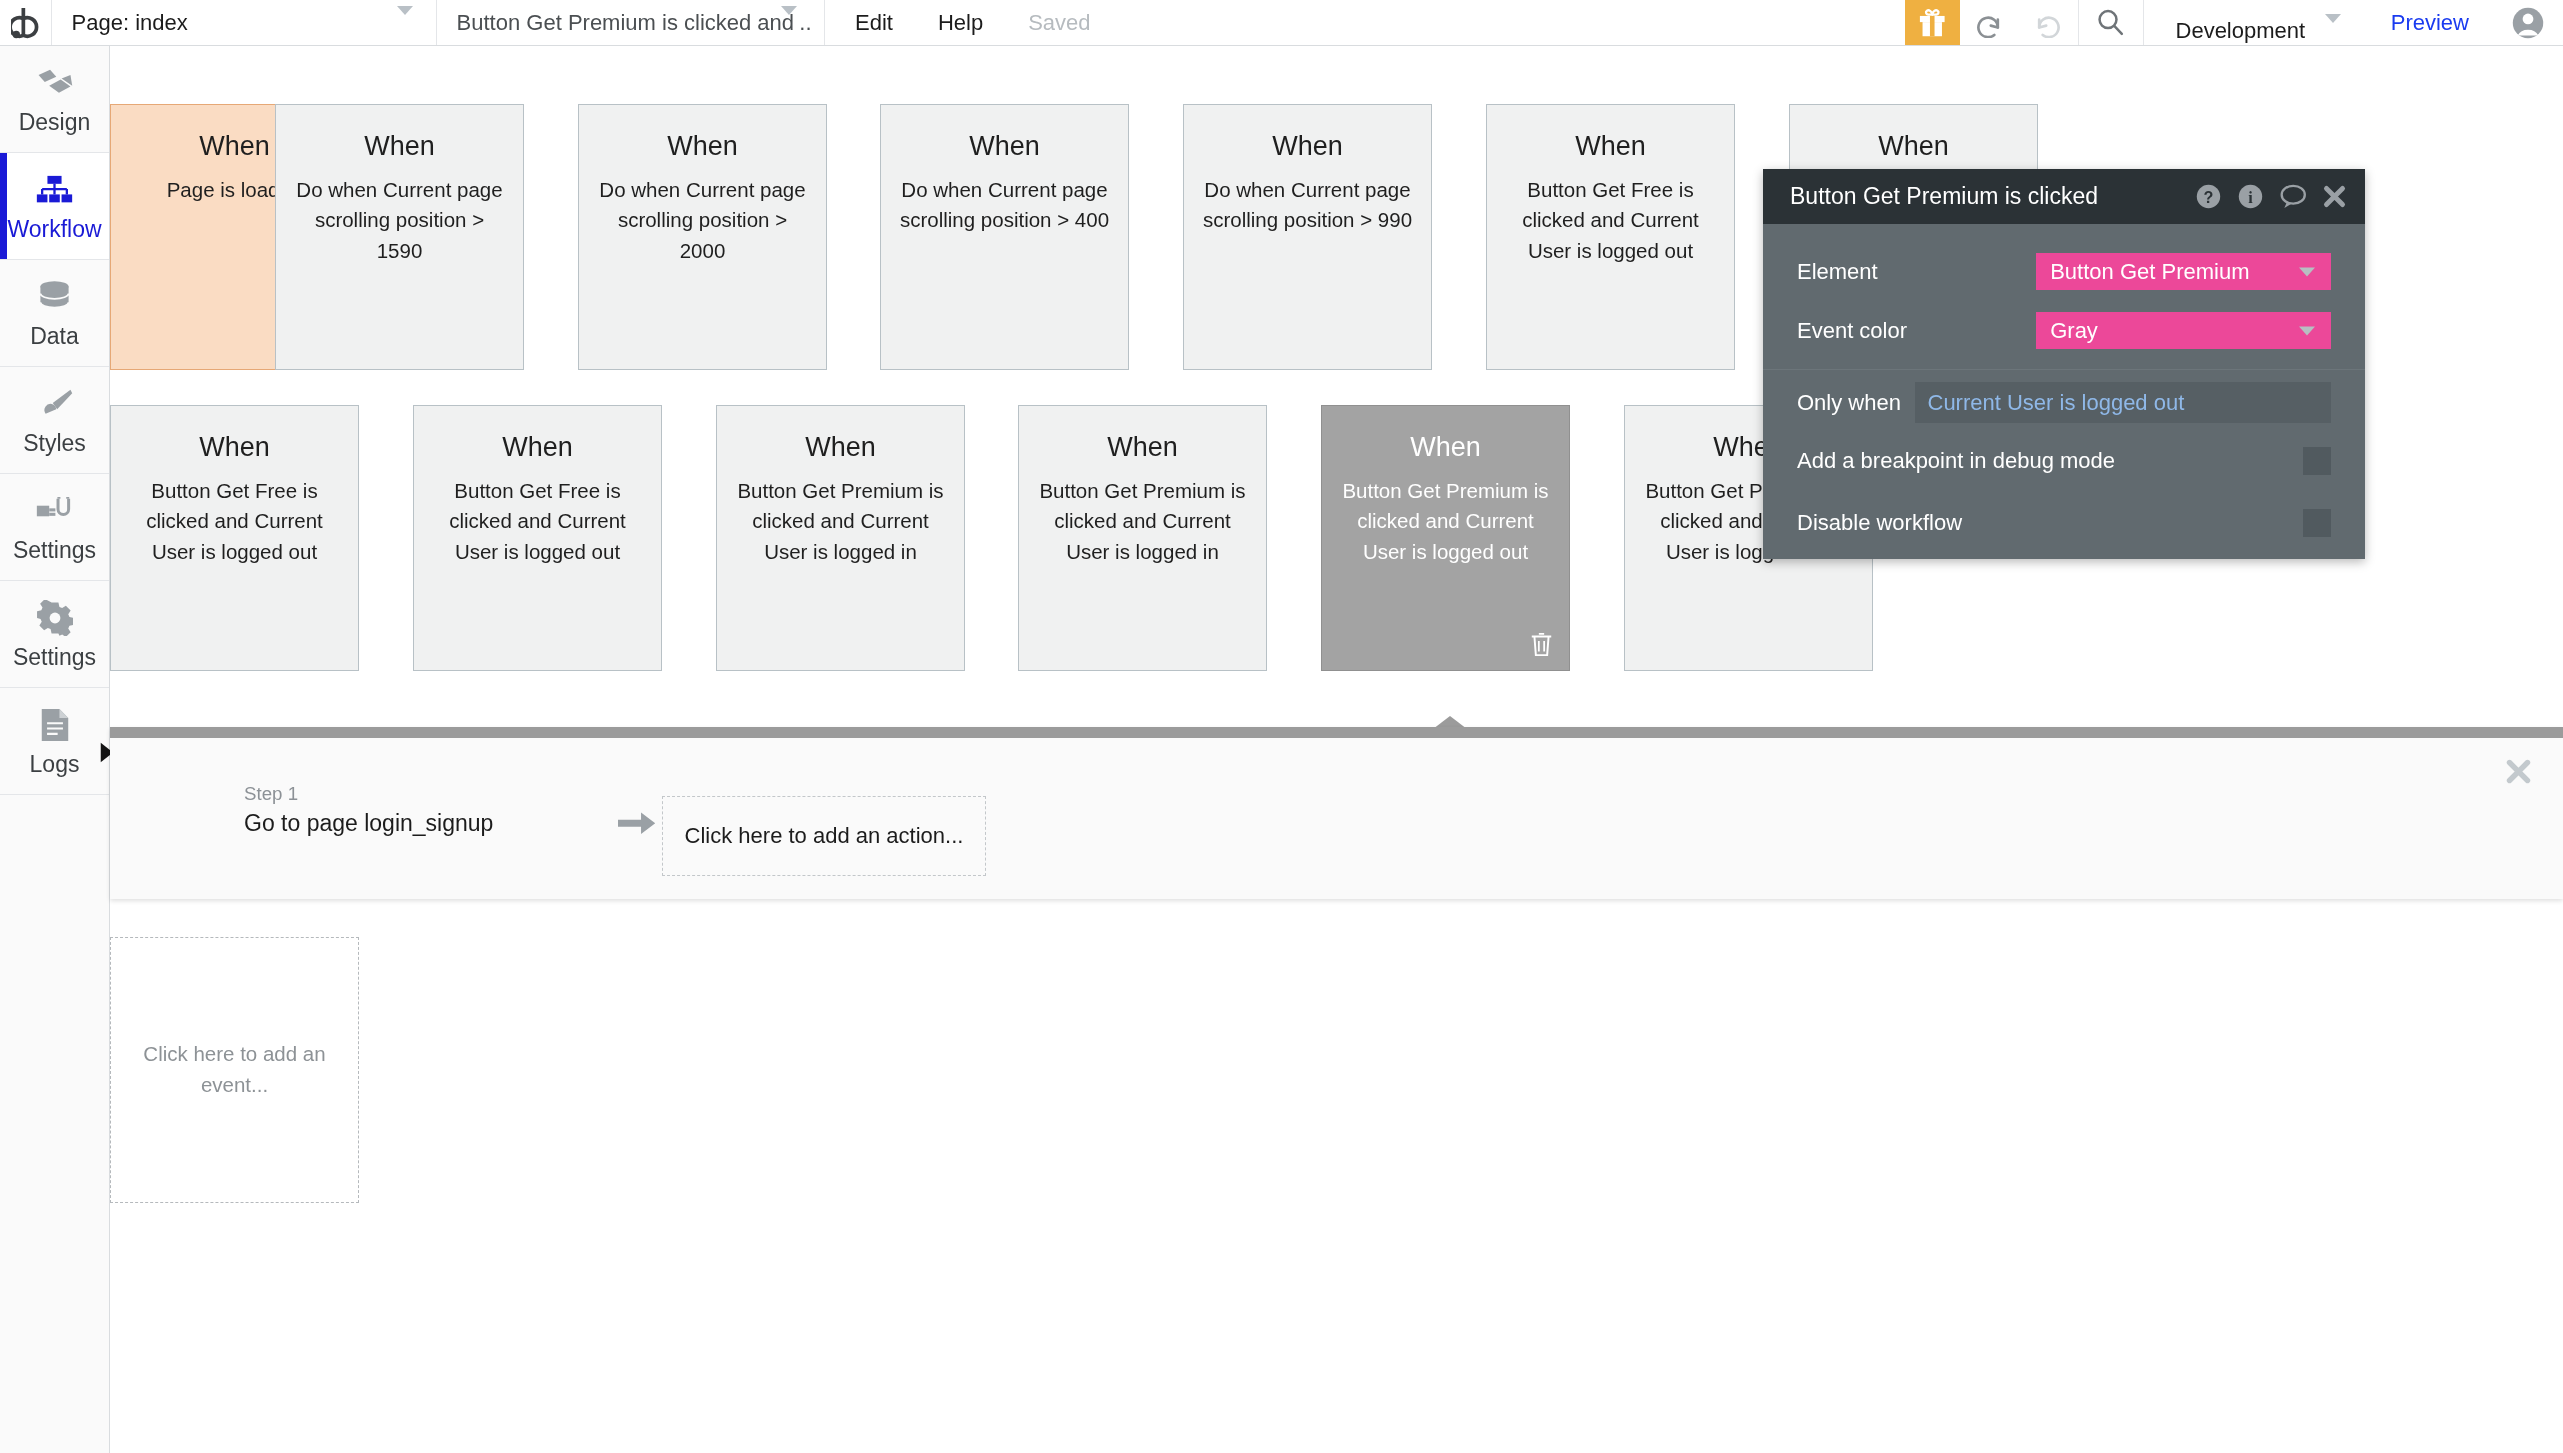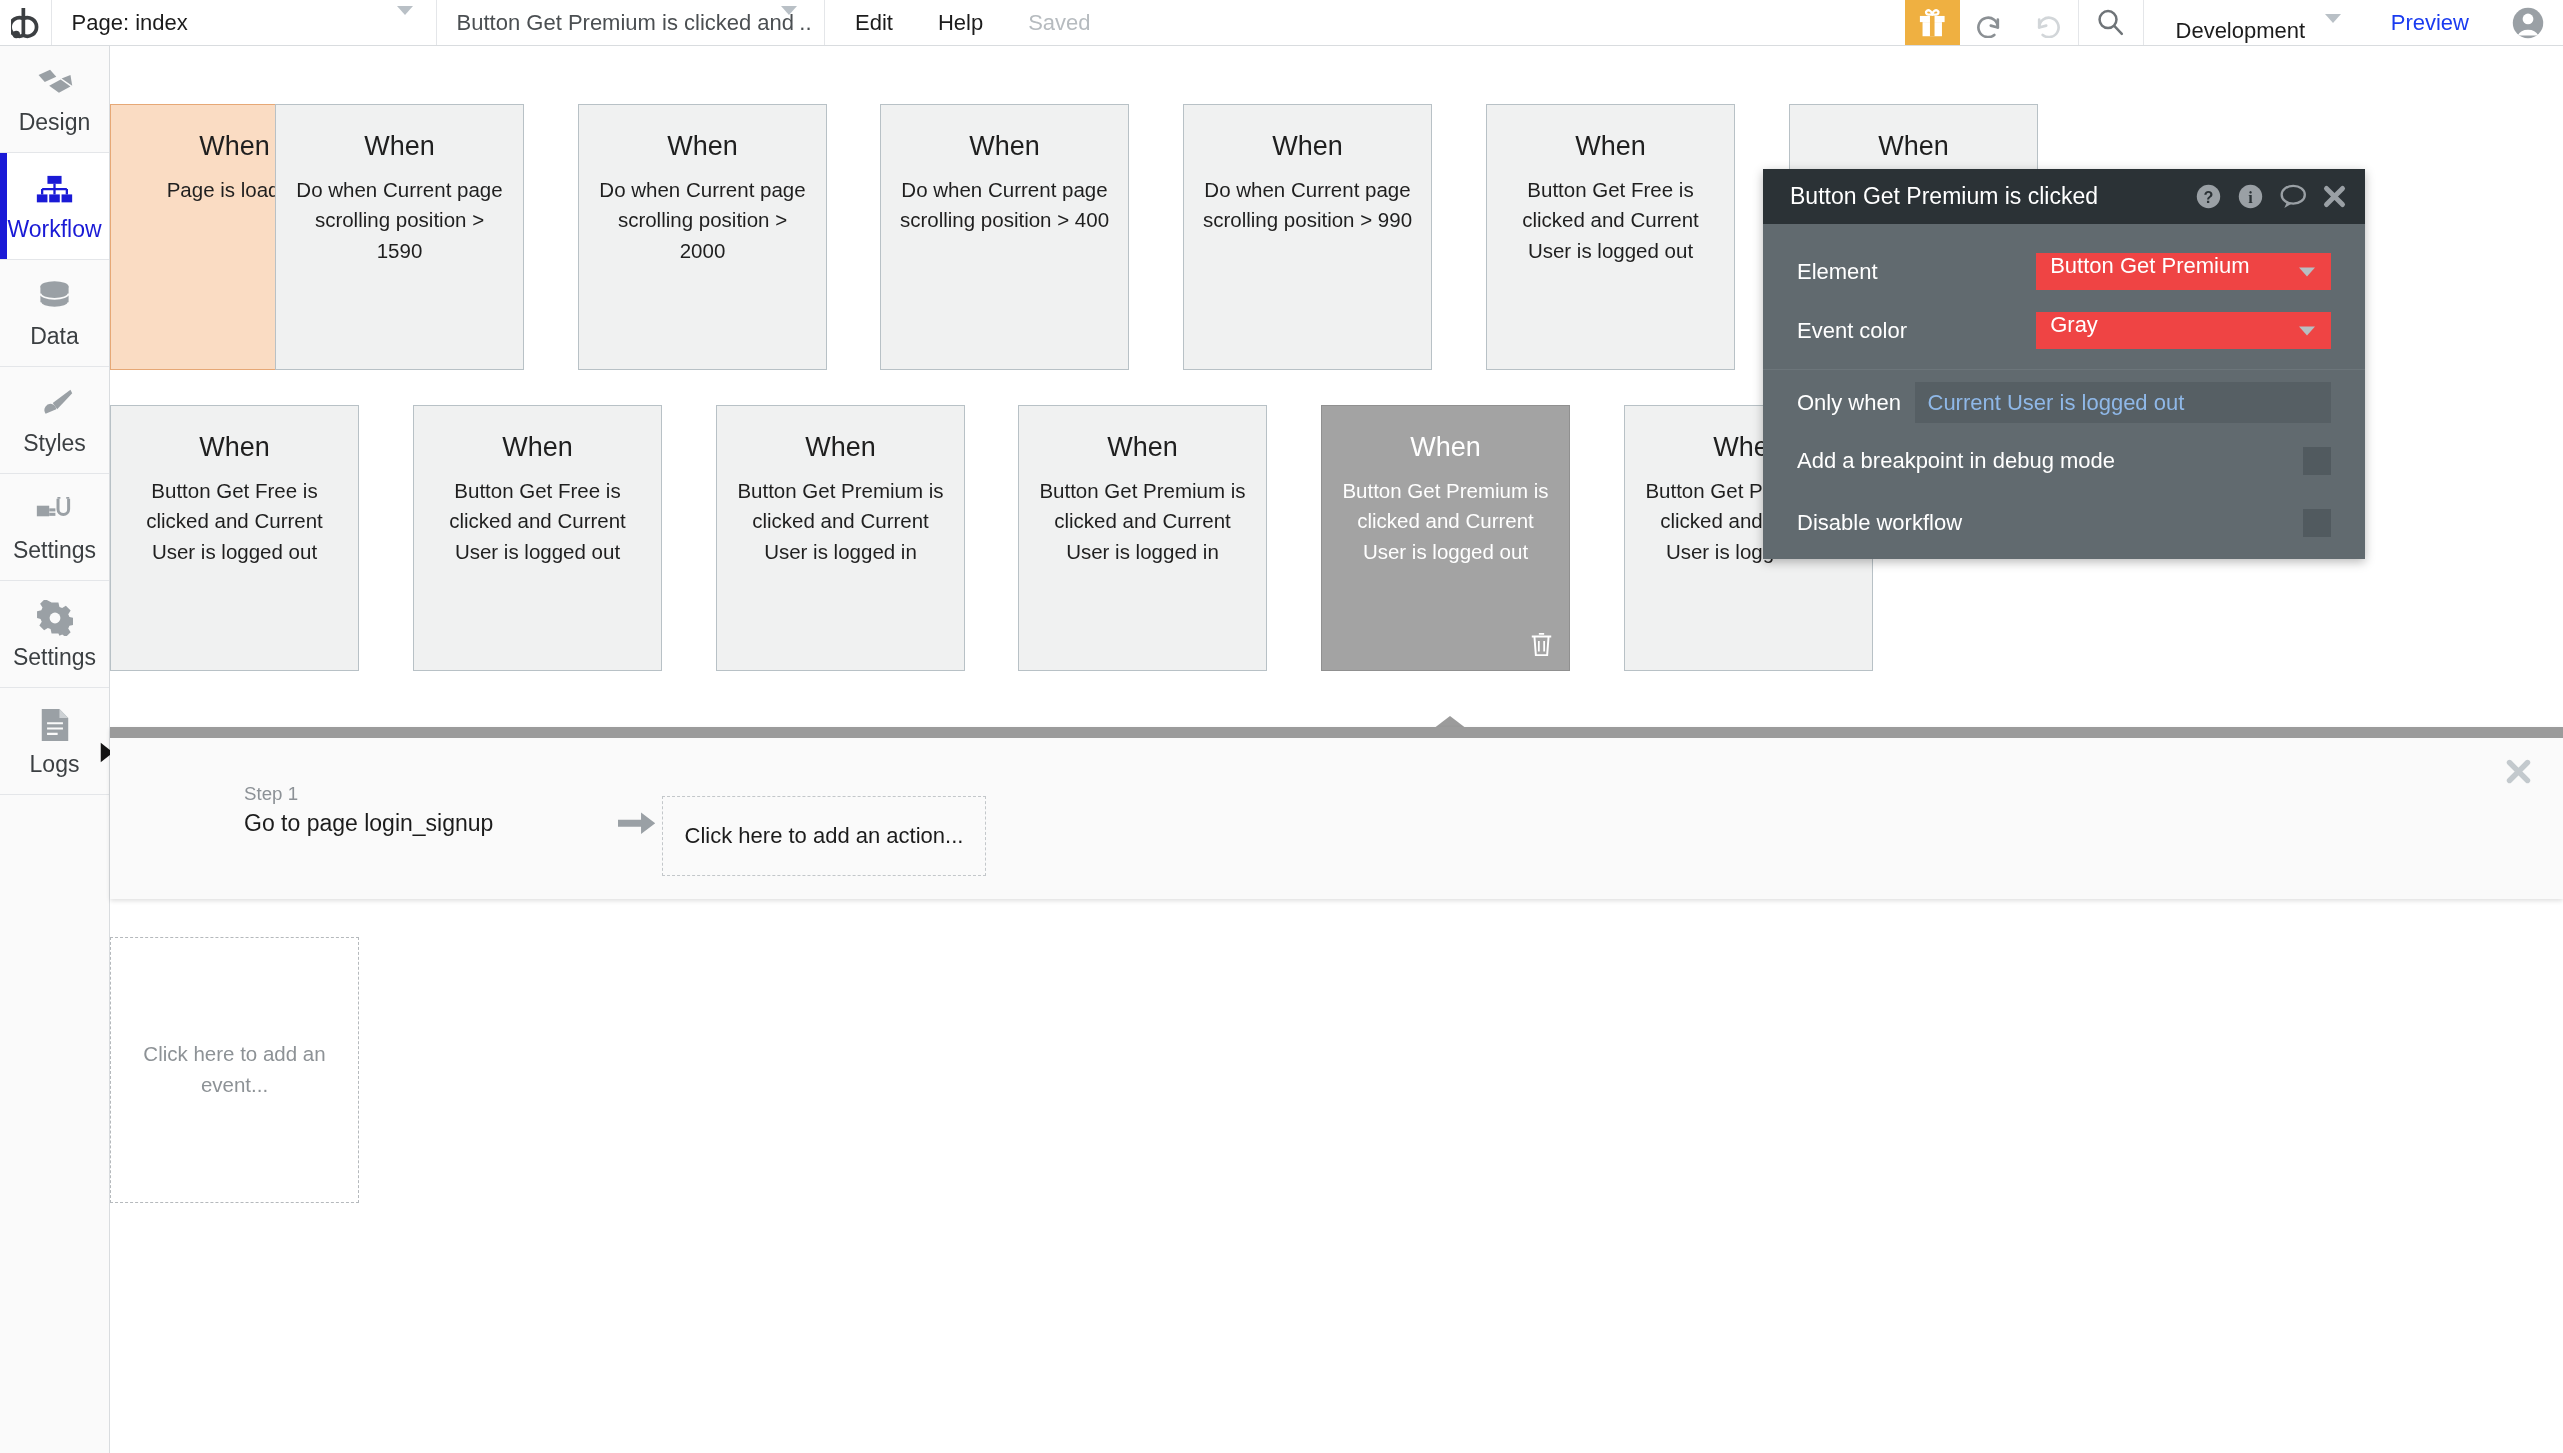--- a/index.html
+++ b/index.html
@@ -204,22 +204,22 @@
   }
   .panel-head .p-icons { display: flex; align-items: center; gap: 15px; }
   .panel-head .p-ic { cursor: pointer; display: flex; }
   .panel-body { padding: 18px 0 5.3px 0; }
   .p-row {
     display: flex; align-items: center;
     height: 59px; padding: 0 34px 0 34px;
   }
   .p-row .p-lbl { font-size: 22px; color: #ffffff; width: 239px; }
   .p-select {
-    flex: 1; height: 37px; background: #ef4444;
-    display: flex; padding: 0 14.2px;
+    flex: 1; height: 37px; background: #ec4899;
+    display: flex; align-items: center; padding: 0 14.2px;
     position: relative; cursor: pointer;
   }
   .p-select .val { font-size: 22px; color: #ffffff; }
   .p-select .dd {
     position: absolute; right: 16px; top: 50%; transform: translateY(-50%);
     width: 0; height: 0;
     border-left: 8px solid transparent;
     border-right: 8px solid transparent;
     border-top: 9px solid #b7bec2;
   }

